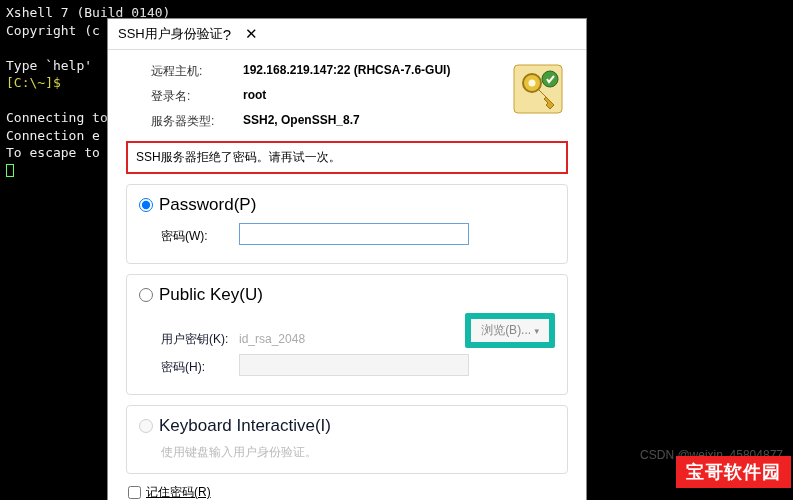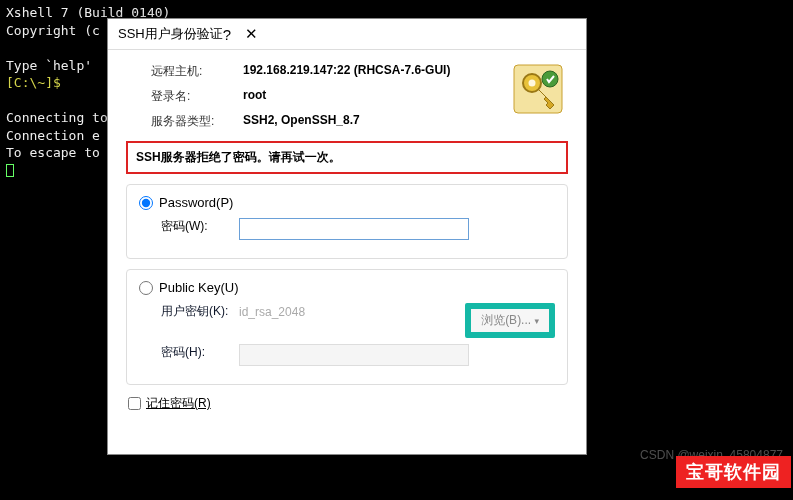--- a/index.html
+++ b/index.html
@@ -26,28 +26,28 @@
   .titlebar .title { font-size: 13px; }
   .titlebar .winbtns { display: flex; gap: 14px; align-items: center; font-size: 15px; }
   .titlebar .winbtns span { cursor: pointer; }
   .dlg-body { padding: 8px 18px 10px 18px; }
   .info-table { width: 100%; margin-bottom: 6px; margin-left: 23px; }
   .info-table td { padding: 3px 0; vertical-align: top; }
   .info-table .lbl { width: 90px; color: #333; }
   .info-table .val { font-weight: bold; }
   .keyimg { position: absolute; right: 22px; top: 44px; width: 52px; height: 52px; }
   .error-box { border: 2px solid #d22; padding: 6px 8px; margin: 4px 0 10px 0; }
-  .error-box span { font-weight: bold; color: #000; }
+  .error-box span { font-weight: normal; color: #000; }
   .group { border: 1px solid #ddd; border-radius: 4px; padding: 10px 12px 12px 12px; margin-bottom: 10px; }
   .radio-row { display: flex; align-items: center; gap: 6px; margin-bottom: 8px; }
   .radio-row input[type="radio"] { width: 14px; height: 14px; }
-  .radio-row label { font-size: 13px; }
+  .radio-row label { font-size: 17px; }
   .sel { color: #000; }
   .dim { color: #0f172a; }
-  .field-row { display: flex; align-items: flex-start; gap: 8px; margin-left: 22px; margin-bottom: 6px; }
+  .field-row { display: flex; align-items: flex-end; gap: 8px; margin-left: 22px; margin-bottom: 6px; }
   .field-row .flabel { width: 70px; font-size: 12px; }
   .field-row input[type="password"], .field-row input[type="text"] {
     flex: 1; height: 22px; padding: 2px 4px; border: 1px solid #8ab; font-size: 12px;
   }
   .field-row input.pw { border: 1px solid #6aa0d8; background: #fff; }
   .field-row .keyname { flex: 1; color: #aaa; font-size: 12px; padding: 2px 0; }
   .browse-btn { border: 6px solid #14b8a6; background: #f6f6f6; padding: 3px 10px; font-size: 12px; border-radius: 2px; color: #888; }
   .sub-note { margin-left: 22px; color: #bbb; font-size: 12px; }
   .remember { display: flex; align-items: center; gap: 5px; margin: 6px 0 10px 2px; text-decoration: underline; }
   .btn-row { display: flex; justify-content: flex-end; gap: 10px; padding: 8px 14px 14px 0; }
@@ -130,20 +130,27 @@
         <span class="flabel dim">用户密钥(K):</span>
         <span class="keyname">id_rsa_2048</span>
         <button class="browse-btn"><span>浏览(B)...</span> <span style="font-size:9px">▾</span></button>
       </div>
       <div class="field-row">
         <span class="flabel dim">密码(H):</span>
         <input type="password" disabled="" style="max-width: 230px; background: rgb(245, 245, 245); border-color: rgb(221, 221, 221);">
       </div>
     </div>
 
+    <div class="group">
+      <div class="radio-row">
+        <input type="radio" name="auth" disabled="" style="">
+        <label class="dim">Keyboard Interactive(I)</label>
+      </div>
+      <div class="sub-note">使用键盘输入用户身份验证。</div>
+    </div>
 
     <div class="remember">
       <input type="checkbox" style="">
       <label>记住密码(R)</label>
     </div>
   </div>
 
   <div class="btn-row">
     
     

